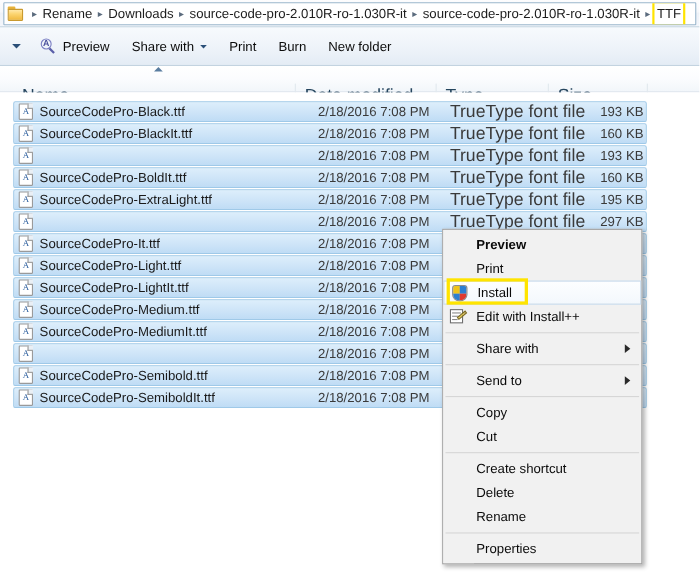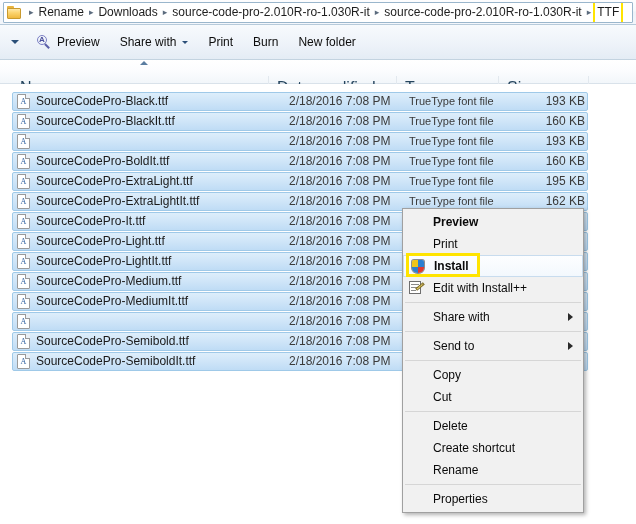--- a/index.html
+++ b/index.html
@@ -211,21 +211,21 @@
   }
   .cell-date {
     position: absolute; left: 276px; top: 0;
     height: 15px; line-height: 17px;
     font-size: 12px; color: #3a3a3a;
     white-space: nowrap;
   }
   .cell-type {
     position: absolute; left: 396px; top: 0;
     height: 30px; line-height: 17px;
-    font-size: 11px; color: #3a3a3a;
+    font-size: 16px; color: #3a3a3a;
     white-space: nowrap;
   }
   .cell-size {
     position: absolute; left: 498px; width: 74px; top: 0;
     height: 17px; line-height: 17px;
     text-align: right;
     font-size: 12px; color: #3a3a3a;
     white-space: nowrap;
   }
 
@@ -253,21 +253,20 @@
     font-size: 12px;
     color: #0a0a0a;
     white-space: nowrap;
     z-index: 2;
   }
   .mi.bold { font-weight: bold; }
   .mi.hl {
     background: linear-gradient(to bottom, #fdfeff 0%, #f3f8fd 100%);
     border: 1px solid #c8dcee;
     height: 22px;
-    font-weight: bold;
   }
   .mi .arrow {
     position: absolute; right: 10px; top: 7px;
     width: 0; height: 0;
     border-top: 4px solid transparent;
     border-bottom: 4px solid transparent;
     border-left: 5px solid #2a2a2a;
   }
   .mi .micon {
     position: absolute; left: 6px; top: 3px;
@@ -447,25 +446,24 @@
           </div>
           <div class="cell-date">2/18/2016 7:08 PM</div>
           <div class="cell-type">TrueType font file</div>
           <div class="cell-size">195 KB</div>
         </div>
         <div class="row" style="top: 108px;">
           <div class="cell-name">
             <span class="ttf-icon">
               <span class="a">A</span>
             </span>
-            <span>SourceCodePro-ExtraLightIt.ttf</span>
           </div>
           <div class="cell-date">2/18/2016 7:08 PM</div>
           <div class="cell-type">TrueType font file</div>
-          <div class="cell-size">162 KB</div>
+          <div class="cell-size">297 KB</div>
         </div>
         <div class="row" style="top: 128px;">
           <div class="cell-name">
             <span class="ttf-icon">
               <span class="a">A</span>
             </span>
             <span>SourceCodePro-It.ttf</span>
           </div>
           <div class="cell-date">2/18/2016 7:08 PM</div>
           <div class="cell-type"></div>
@@ -584,24 +582,24 @@
         </div>
         <div class="sep"></div>
         <div class="mi">
           <span>Copy</span>
         </div>
         <div class="mi">
           <span>Cut</span>
         </div>
         <div class="sep"></div>
         <div class="mi">
+          <span>Create shortcut</span>
+        </div>
+        <div class="mi">
           <span>Delete</span>
-        </div>
-        <div class="mi">
-          <span>Create shortcut</span>
         </div>
         <div class="mi">
           <span>Rename</span>
         </div>
         <div class="sep"></div>
         <div class="mi">
           <span>Properties</span>
         </div>
       </div>
   </div>

